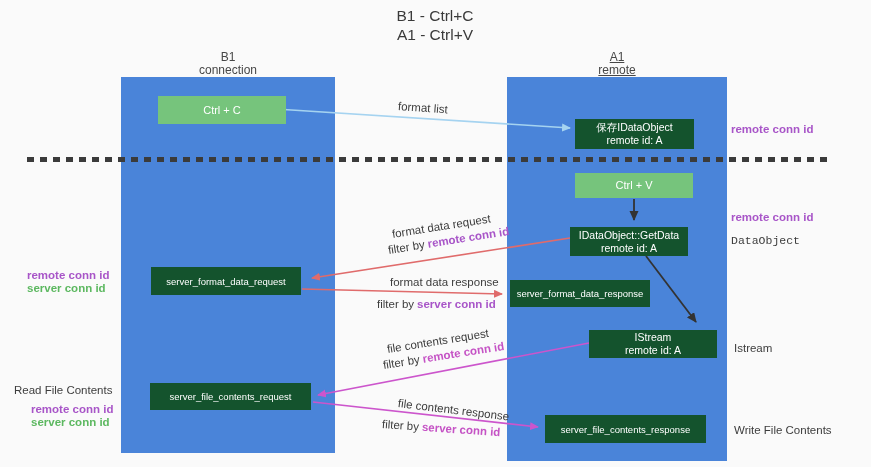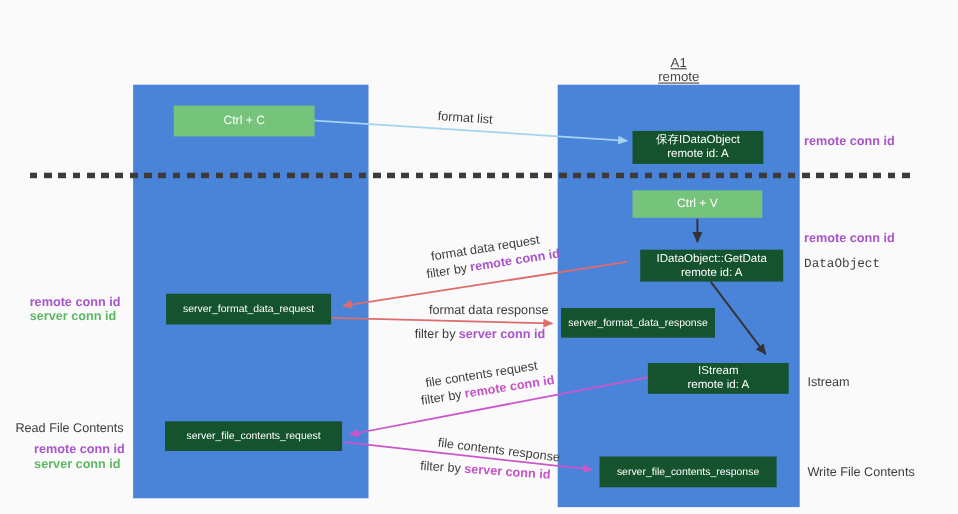--- a/index.html
+++ b/index.html
@@ -43,21 +43,29 @@
   .gap { margin-left: 3px; }
   .r-neg9 { transform: rotate(-9deg); }
   .r-pos4 { transform: rotate(4deg); }
   .r-pos7 { transform: rotate(7deg); }
 </style>
 </head>
 <body>
 
 <div id="canvas">
 
+  <div class="abs title">
+    <div>B1 - Ctrl+C</div>
+    <div>A1 - Ctrl+V</div>
+  </div>
 
+  <div class="abs lane-header" style="left:121px;width:214px;">
+    <div>B1</div>
+    <div>connection</div>
+  </div>
   <div class="abs lane-header" style="left:507px;width:220px;text-decoration:underline;">
     <div>A1</div>
     <div>remote</div>
   </div>
 
   <div class="abs lane" style="left:121px;width:214px;height:376px;"></div>
   <div class="abs lane" style="left:507px;width:220px;height:384px;"></div>
 
   <div class="abs dashline"></div>
 
@@ -91,21 +99,21 @@
 
   <div class="abs node" style="left:575px;top:119px;width:119px;height:30px;">
     <div>保存IDataObject</div>
     <div>remote id: A</div>
   </div>
 
   <div class="abs node green" style="left:575px;top:173px;width:118px;height:25px;">
     <div>Ctrl + V</div>
   </div>
 
-  <div class="abs node" style="left:582px;top:227px;width:130px;height:29px;">
+  <div class="abs node" style="left:570px;top:227px;width:118px;height:29px;">
     <div>IDataObject::GetData</div>
     <div>remote id: A</div>
   </div>
 
   <div class="abs node small" style="left:151px;top:267px;width:150px;height:28px;">
     <div>server_format_data_request</div>
   </div>
 
   <div class="abs node small" style="left:510px;top:280px;width:140px;height:27px;">
     <div>server_format_data_response</div>

